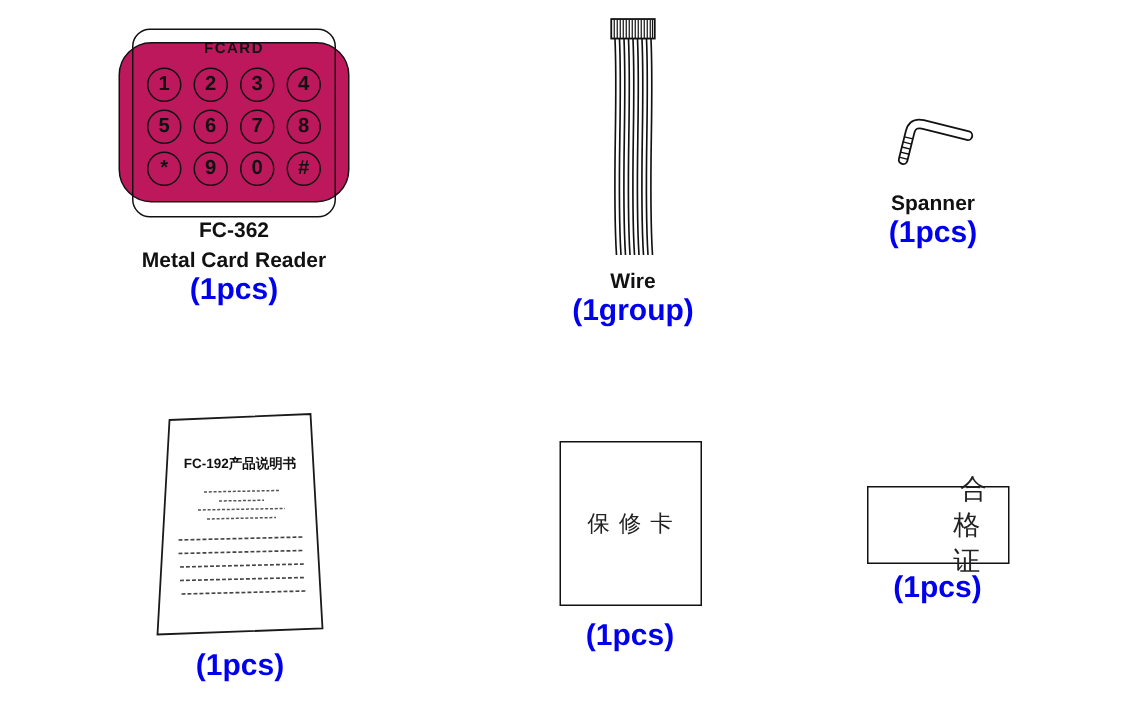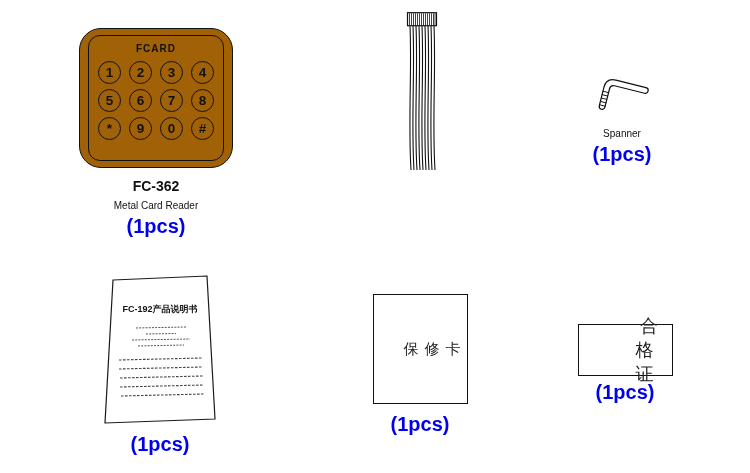--- a/index.html
+++ b/index.html
@@ -2,40 +2,40 @@
 <html style="--accent: #0000EE; --ink: #111111;"><head>
 <meta charset="utf-8">
 <style>
   :root { --accent:#0000EE; --ink:#111111; }
   * { margin:0; padding:0; box-sizing:border-box; }
   body { background:#ffffff; font-family:"Liberation Sans", sans-serif; }
   .page { position:relative; width:750px; height:473px; background:#ffffff; overflow:hidden; }
   .item { position:absolute; text-align:center; }
 
   
-  .keypad { width:154px; height:140px; border:1.6px solid var(--ink); border-radius:22px;
-            margin:0 auto; display:flex; align-items:center; justify-content:center; background:#a16207; }
+  .keypad { width:154px; height:107px; border:1.6px solid var(--ink); border-radius:22px;
+            margin:0 auto; display:flex; align-items:center; justify-content:center; background:#be185d; }
   .keypad-inner { width:136px; height:126px; border:1.4px solid var(--ink); border-radius:12px;
             padding-top:7px; }
   .brand { font-size:10px; font-weight:bold; letter-spacing:1px; color:var(--ink); }
   .keys { display:grid; grid-template-columns:repeat(4,23px); gap:5px 8px; justify-content:center; margin-top:7px; }
   .key { width:23px; height:23px; border:1.7px solid var(--ink); border-radius:50%;
          display:flex; align-items:center; justify-content:center;
          font-weight:bold; font-size:13.5px; color:var(--ink); line-height:1; }
 
   
   .caption { margin-top:8px; }
   .model { font-size:14px; font-weight:bold; color:var(--ink); line-height:20px; }
-  .name  { font-size:10px; font-weight:normal; color:var(--ink); line-height:20px; }
+  .name  { font-size:14px; font-weight:bold; color:var(--ink); line-height:20px; }
   .qty   { font-size:20px; font-weight:bold; color:var(--accent); line-height:20px; }
 
   
   .cardbox { border:1px solid var(--ink); background:#fff; margin:0 auto;
              display:flex; align-items:center; justify-content:center; }
-  .warranty-box { width:95px; height:110px;justify-content:flex-end; }
+  .warranty-box { width:95px; height:110px; }
   .cert-box { width:95px; height:52px;padding-left:48px; }
   .cjk { font-family:"Liberation Serif", serif; color:#222; }
   .warranty-text { font-size:15px; letter-spacing:6px; text-indent:6px; }
   .cert-text { font-size:18px; letter-spacing:9px; text-indent:9px; }
 
   svg { display:block; margin:0 auto; }
   .spanner-wrap { transform:rotate(14deg); display:inline-block; }
 </style>
 </head>
 <body>
@@ -76,20 +76,24 @@
       <path d="M7 14 C 9 60, 5 110, 8 158" stroke="#111" stroke-width="1.1" fill="none"></path>
       <path d="M10 14 C 12 60, 8 110, 11 158" stroke="#111" stroke-width="1.1" fill="none"></path>
       <path d="M13 14 C 15 60, 11 110, 14 158" stroke="#111" stroke-width="1.1" fill="none"></path>
       <path d="M16 14 C 18 60, 14 110, 17 158" stroke="#111" stroke-width="1.1" fill="none"></path>
       <path d="M19 14 C 21 60, 17 110, 20 158" stroke="#111" stroke-width="1.1" fill="none"></path>
       <path d="M22 14 C 24 60, 20 110, 23 158" stroke="#111" stroke-width="1.1" fill="none"></path>
       <path d="M25 14 C 27 60, 23 110, 26 158" stroke="#111" stroke-width="1.1" fill="none"></path>
       <path d="M28 14 C 30 60, 26 110, 29 158" stroke="#111" stroke-width="1.1" fill="none"></path>
       <path d="M31 14 C 33 60, 29 110, 32 158" stroke="#111" stroke-width="1.1" fill="none"></path>
     </svg>
+    <div class="caption" style="margin-top:5px;">
+      <div class="name">Wire</div>
+      <div class="qty">(1group)</div>
+    </div>
   </div>
 
   <div class="item" style="left:552px; top:76px; width:140px;">
     <span class="spanner-wrap">
       <svg width="56" height="42" viewBox="0 0 56 42">
         <path d="M11 35 L11 16 Q11 9 18 9 L49 9" stroke="#111" stroke-width="7" fill="none" stroke-linecap="round"></path>
         <path d="M11 35 L11 16 Q11 9 18 9 L49 9" stroke="#fff" stroke-width="4.6" fill="none" stroke-linecap="round"></path>
         <path d="M8 20 H14 M8 23.5 H14 M8 27 H14 M8 30.5 H14 M8 34 H14" stroke="#111" stroke-width="0.9" fill="none"></path>
       </svg>
     </span>

